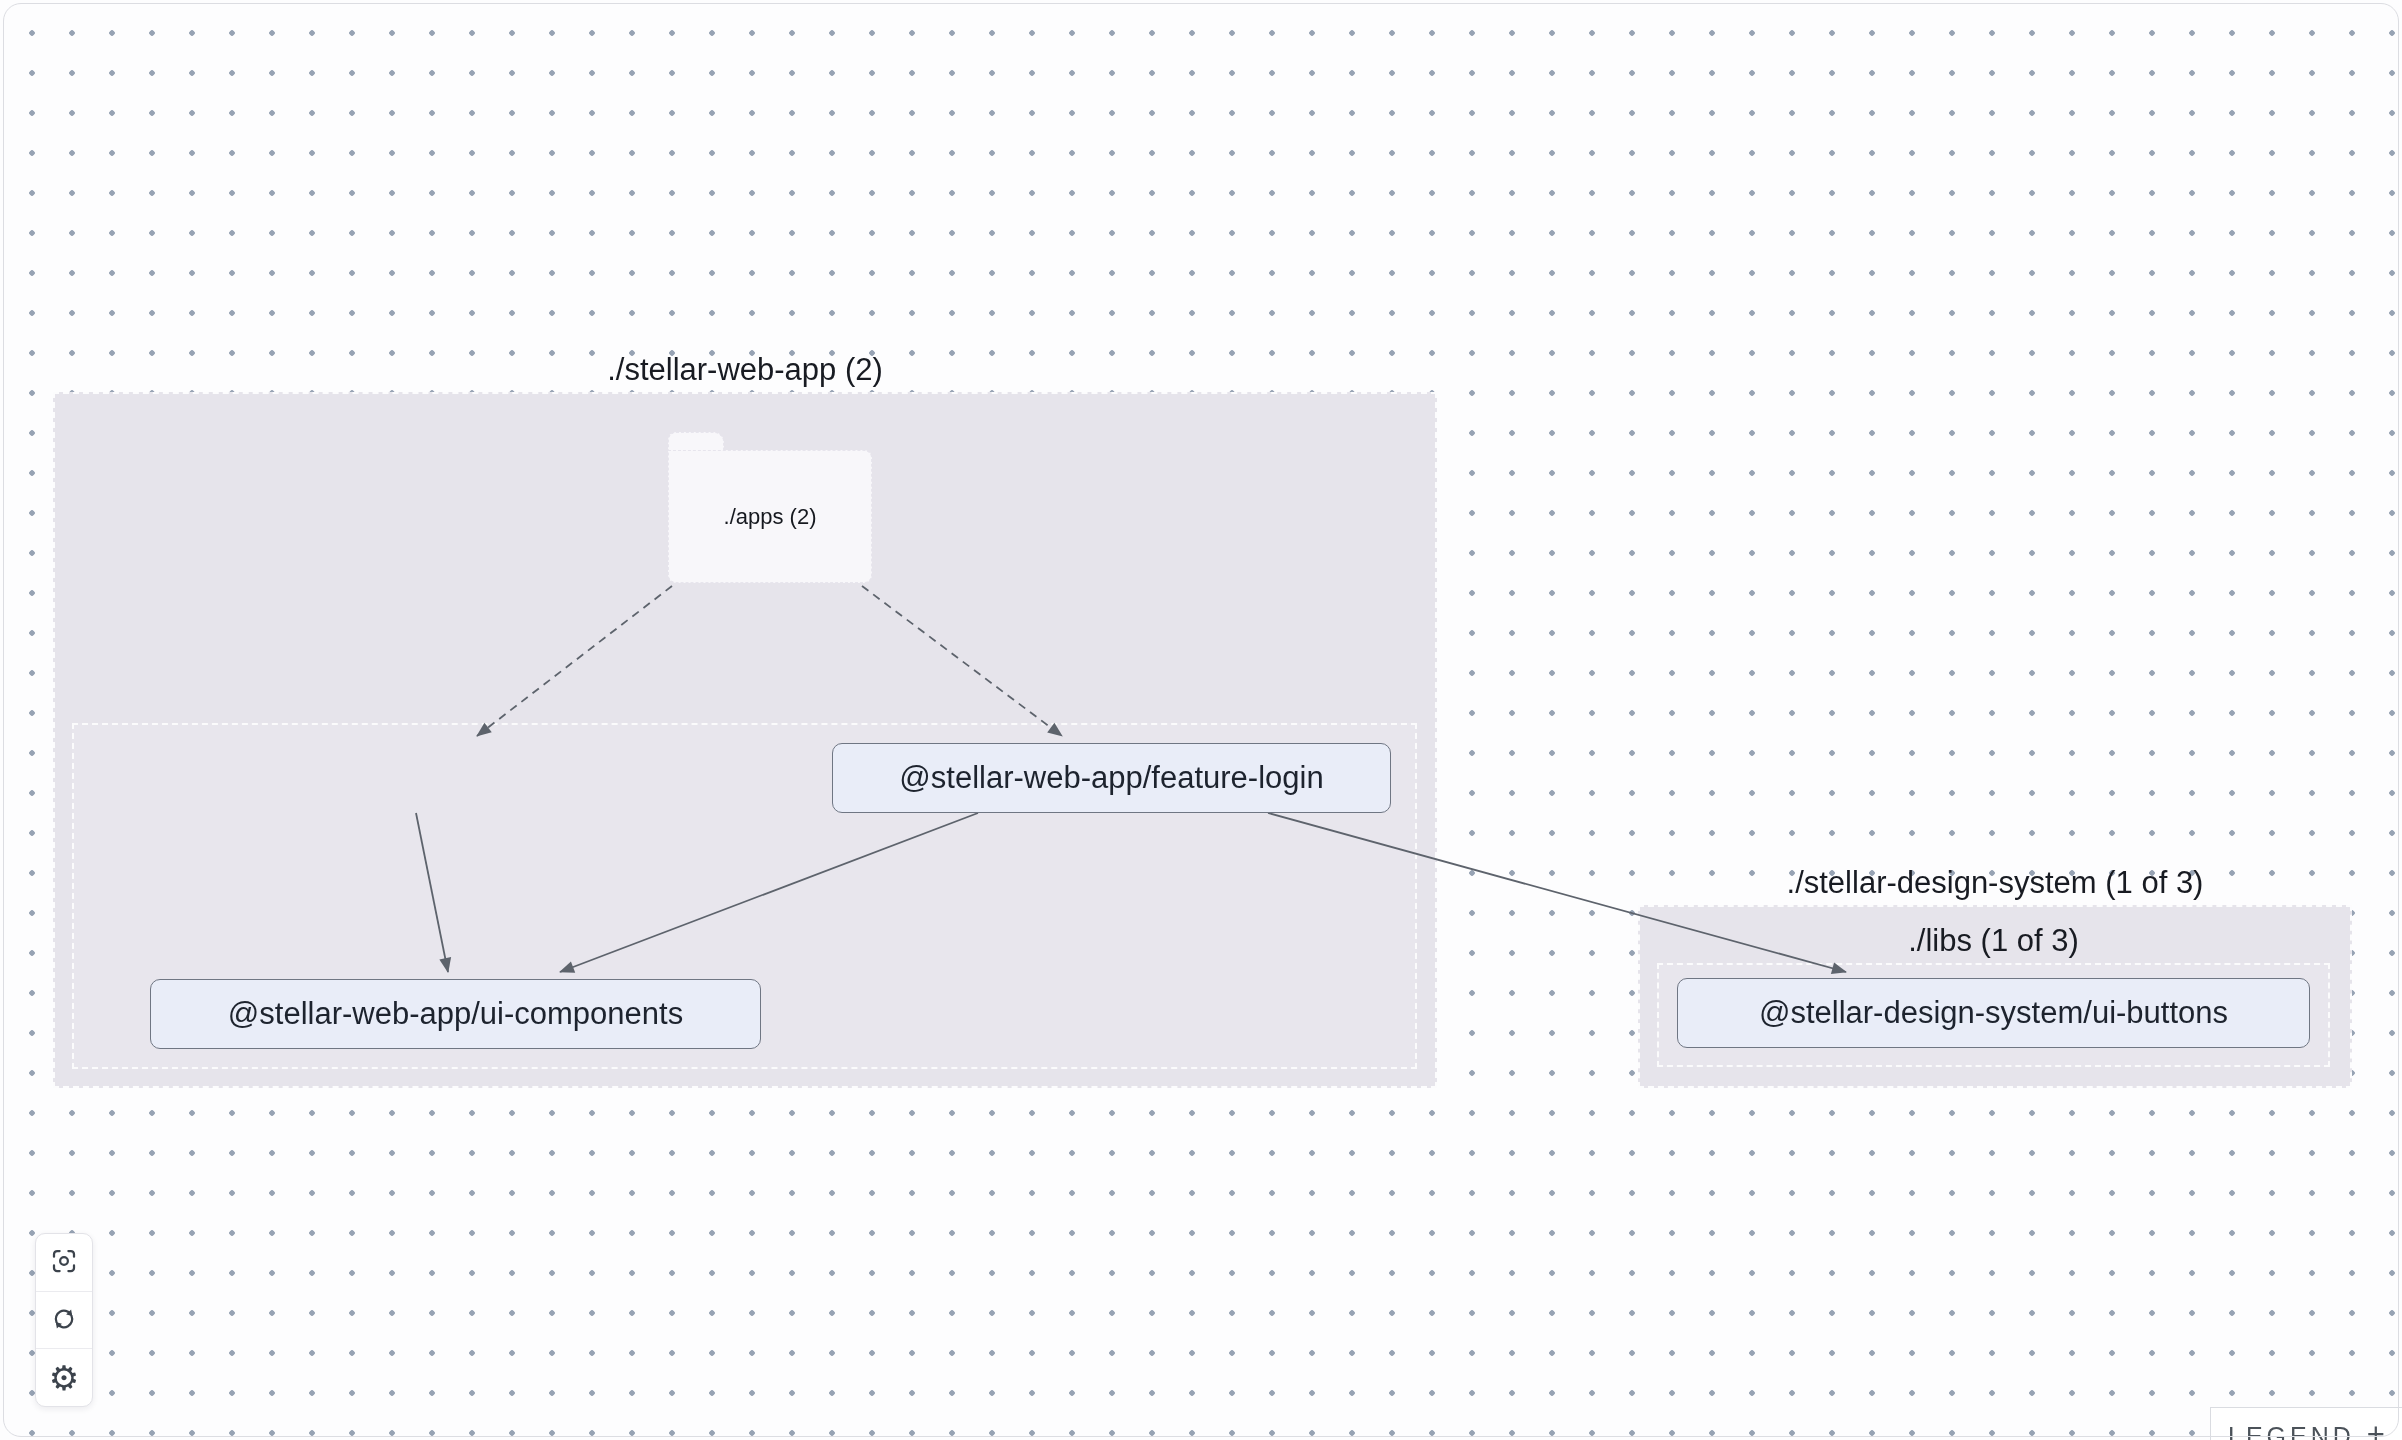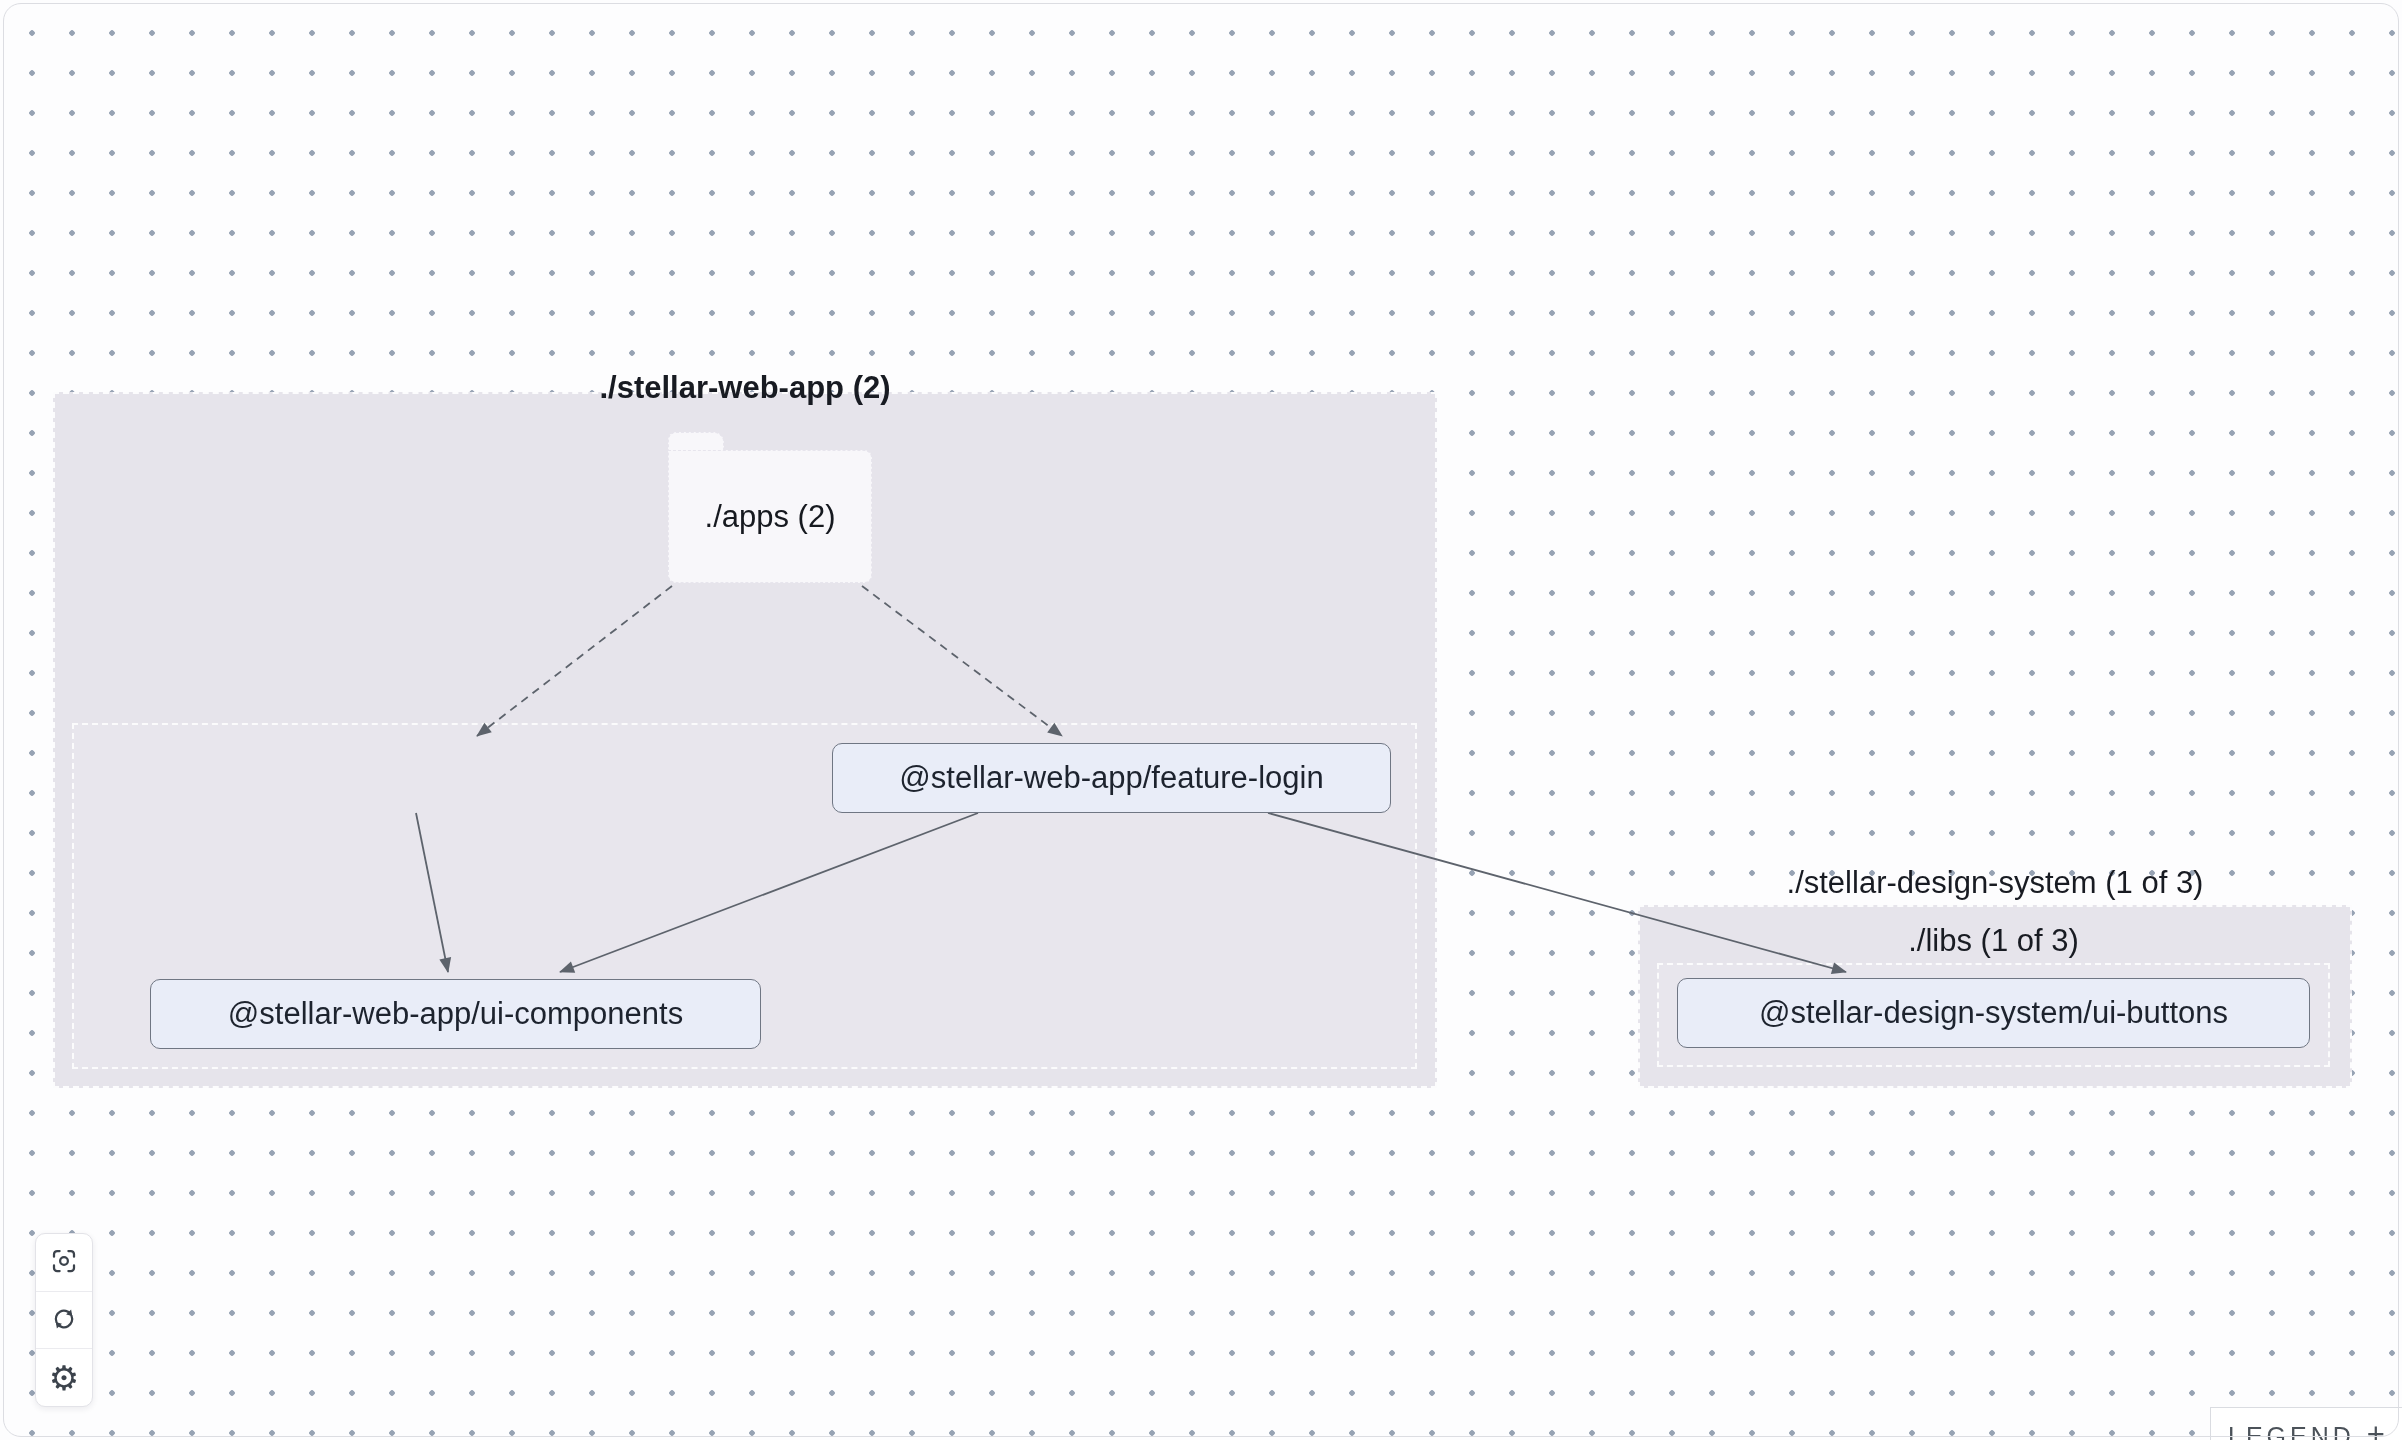--- a/index.html
+++ b/index.html
@@ -37,21 +37,21 @@
   .subgroup-design-libs { left: 1657px; top: 963px; width: 673px;  height: 104px; }
 
   .group-label {
     position: absolute;
     text-align: center;
     font-size: 31px; line-height: 40px;
     color: #181b22;
     pointer-events: none;
     white-space: nowrap;
   }
-  .label-webapp      { left: 53px;   width: 1384px; top: 368px; font-weight: bold; }
+  .label-webapp      { left: 53px;   width: 1384px; top: 350px; }
   .label-webapp-libs { left: 72px;   width: 1345px; top: 681px; }
   .label-design      { left: 1638px; width: 714px;  top: 863px; }
   .label-design-libs { left: 1657px; width: 673px;  top: 921px; }
 
   
   svg.edges { position: absolute; left: 0; top: 0; pointer-events: none; }
   .edge { stroke: #5d636c; stroke-width: 1.8px; fill: none; }
   .edge.dashed { stroke-dasharray: 8 6; }
 
   
@@ -59,21 +59,21 @@
   .folder-tab {
     position: absolute; left: 0; top: 0; width: 56px; height: 22px;
     background: #f8f7fa; border: 1px dashed #e7e5ed; border-bottom: none;
     border-radius: 8px 10px 0 0;
   }
   .folder-body {
     position: absolute; left: 0; top: 18px; width: 204px; height: 133px;
     background: #f8f7fa; border: 1px dashed #e7e5ed;
     border-radius: 0 8px 8px 8px;
     display: flex; align-items: center; justify-content: center;
-    font-size: 31px; color: #16191f;
+    font-size: 22px; color: #16191f;
   }
 
   
   .node {
     position: absolute;
     background: #e9edf8;
     border: 1.5px solid #6f7683;
     border-radius: 10px;
     display: flex; align-items: center; justify-content: center;
     font-size: 31px; color: #1d232e;

